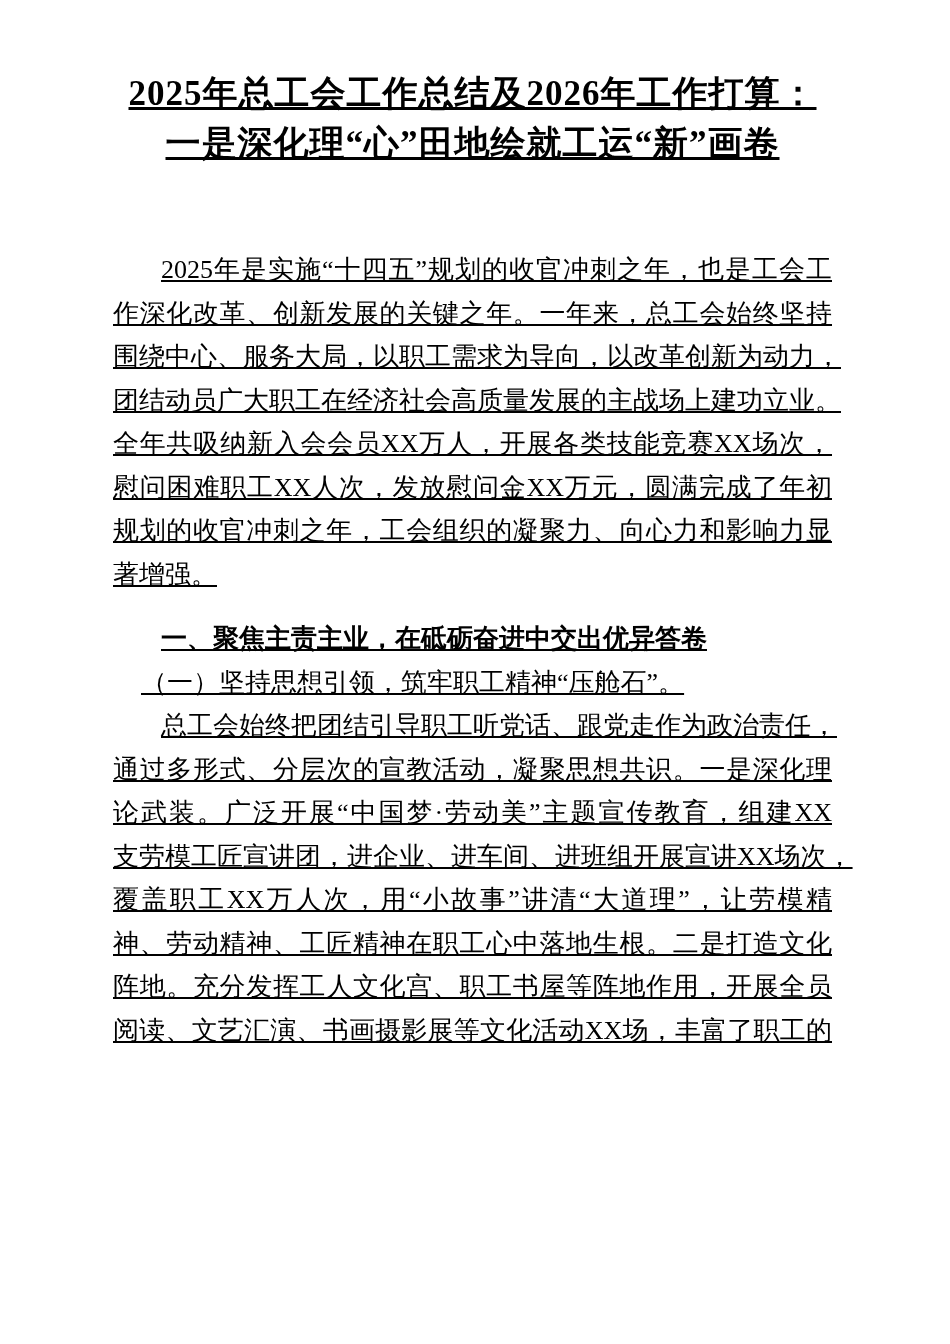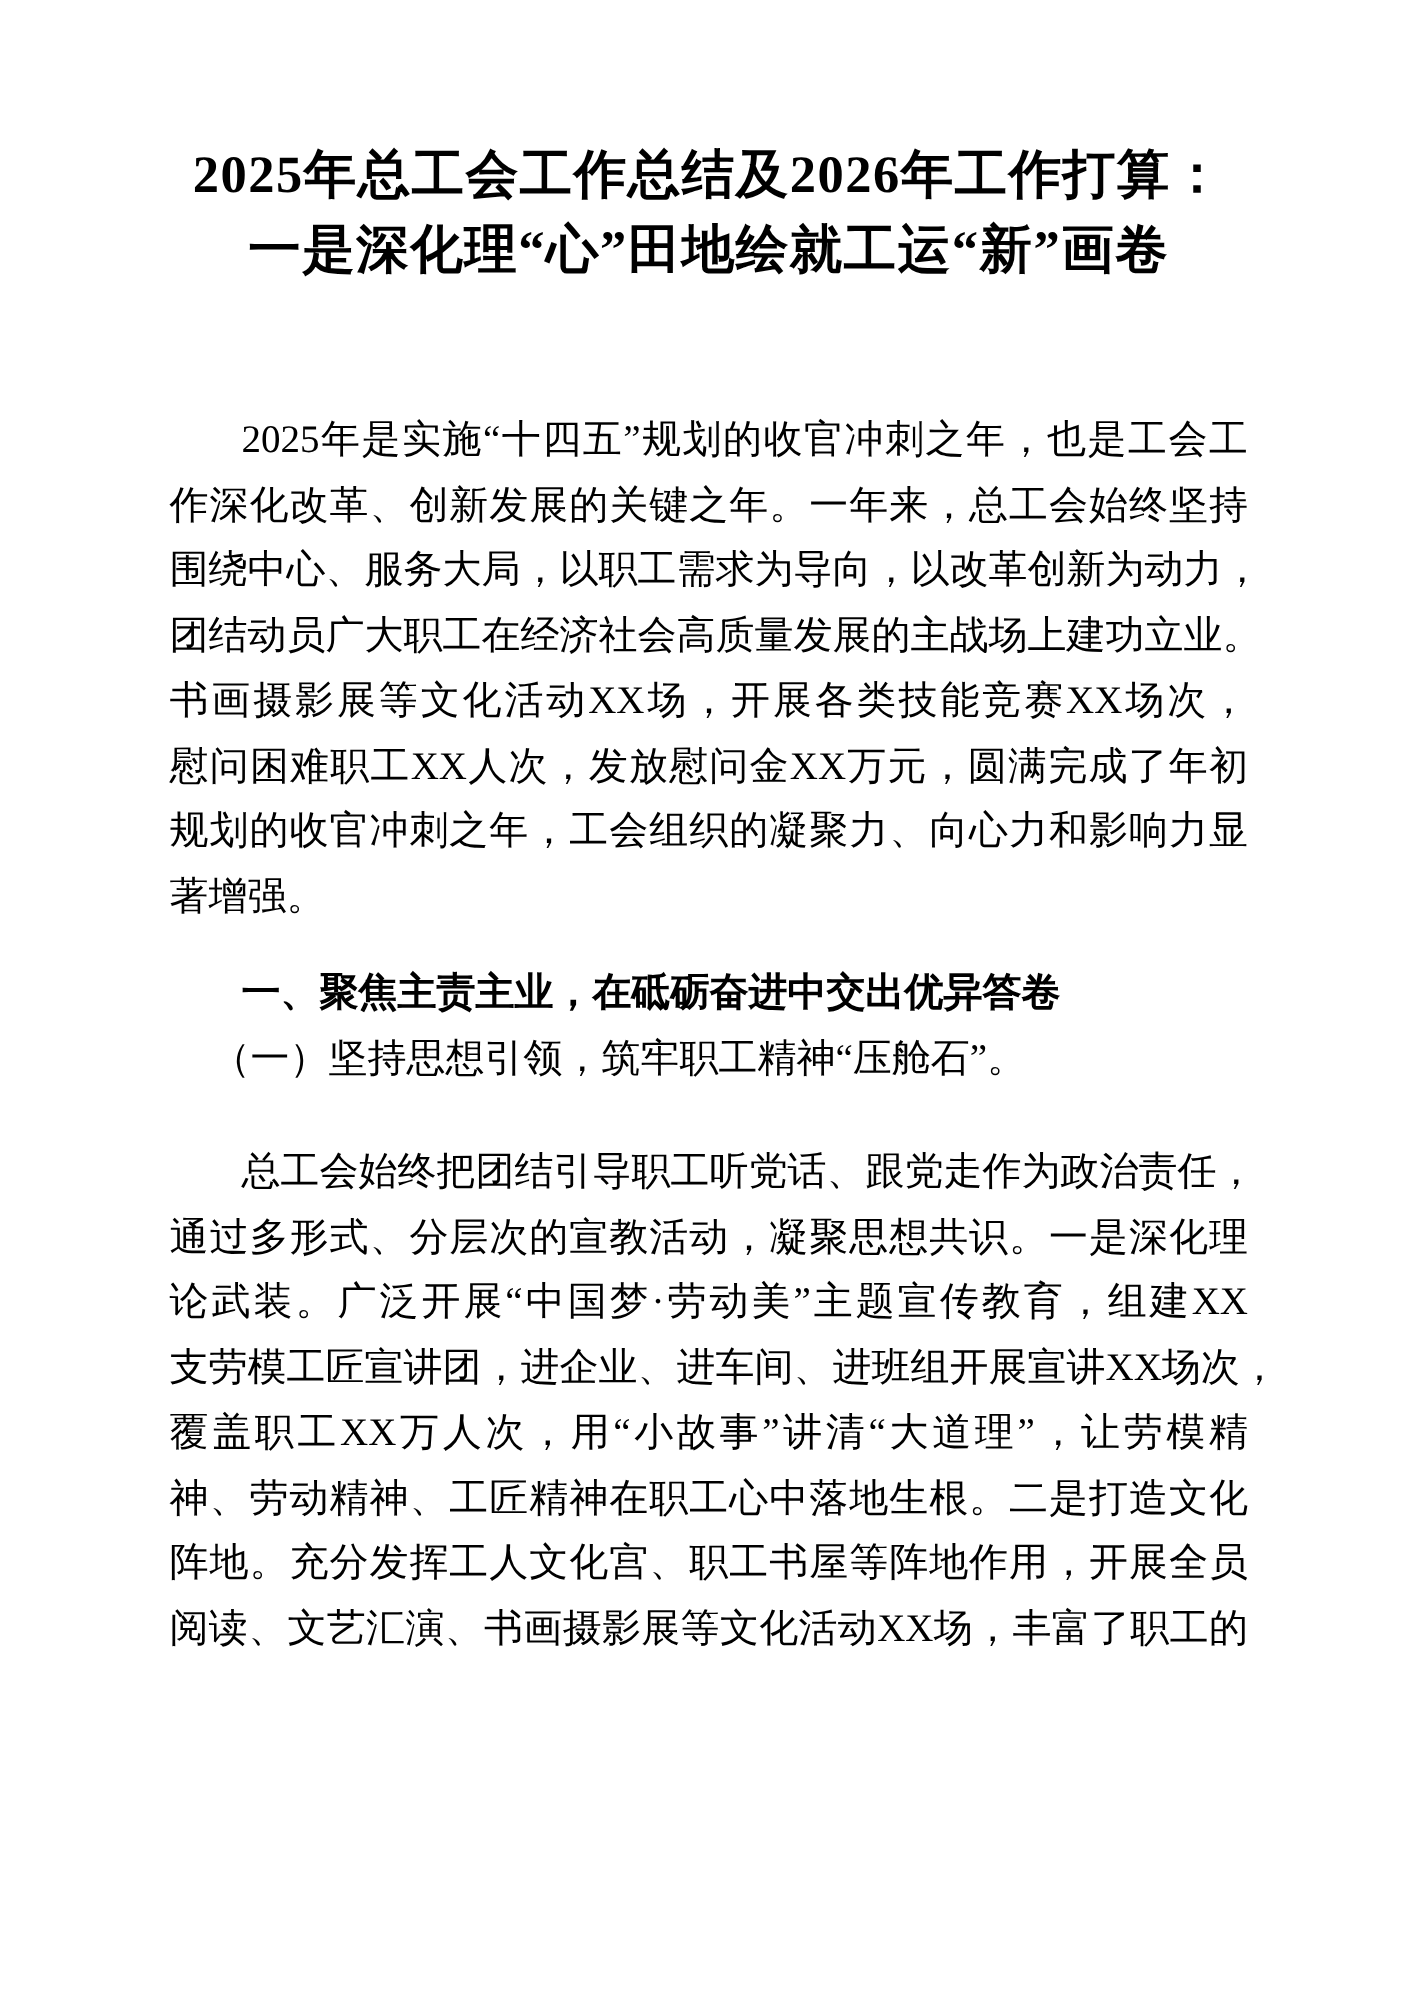--- a/index.html
+++ b/index.html
@@ -15,21 +15,22 @@
   .page {
     position: relative;
     width: 950px;
     height: 1344px;
     margin: 0 auto;
     background: var(--page-bg);
     color: var(--text-color);
     overflow: hidden;
   }
   .content {
-    padding: 92px 118px 0 113px; 
+    padding: 69px 118px 0 113px; 
+    text-decoration: underline;
   }
   
   .doc-title {
     font-family: "Liberation Serif", "DejaVu Serif", serif;
     font-weight: bold;
     font-size: 35px;
     line-height: 50px;
     text-align: center;
     letter-spacing: 1px;
   }
@@ -42,21 +43,20 @@
   .line {
     line-height: 43.5px;
     height: 43.5px;
     white-space: nowrap;
     text-align: justify;
     text-align-last: justify;
     overflow: visible;
   }
   .para .line:first-child {
     text-indent: 48px; 
-    margin-top: 32px;
   }
   
   .para.ended .line:last-child {
     text-align-last: left;
   }
   
   .heading {
     margin-top: 21px;
     font-family: "Liberation Sans", "DejaVu Sans", sans-serif;
     font-weight: bold;
@@ -86,21 +86,21 @@
       <div class="title-line">一是深化理“心”田地绘就工运“新”画卷</div>
     </div>
 
     <div class="body-text">
 
       <div class="para ended">
           <div class="line">2025年是实施“十四五”规划的收官冲刺之年，也是工会工</div>
           <div class="line">作深化改革、创新发展的关键之年。一年来，总工会始终坚持</div>
           <div class="line">围绕中心、服务大局，以职工需求为导向，以改革创新为动力，</div>
           <div class="line">团结动员广大职工在经济社会高质量发展的主战场上建功立业。</div>
-          <div class="line">书画摄影展等文化活动XX场，开展各类技能竞赛XX场次，</div>
+          <div class="line">全年共吸纳新入会会员XX万人，开展各类技能竞赛XX场次，</div>
           <div class="line">慰问困难职工XX人次，发放慰问金XX万元，圆满完成了年初</div>
           <div class="line">规划的收官冲刺之年，工会组织的凝聚力、向心力和影响力显</div>
           <div class="line">著增强。</div>
         </div>
 
       <div class="heading">一、聚焦主责主业，在砥砺奋进中交出优异答卷</div>
 
       <div class="subheading">（一）坚持思想引领，筑牢职工精神“压舱石”。</div>
 
       <div class="para continued">

